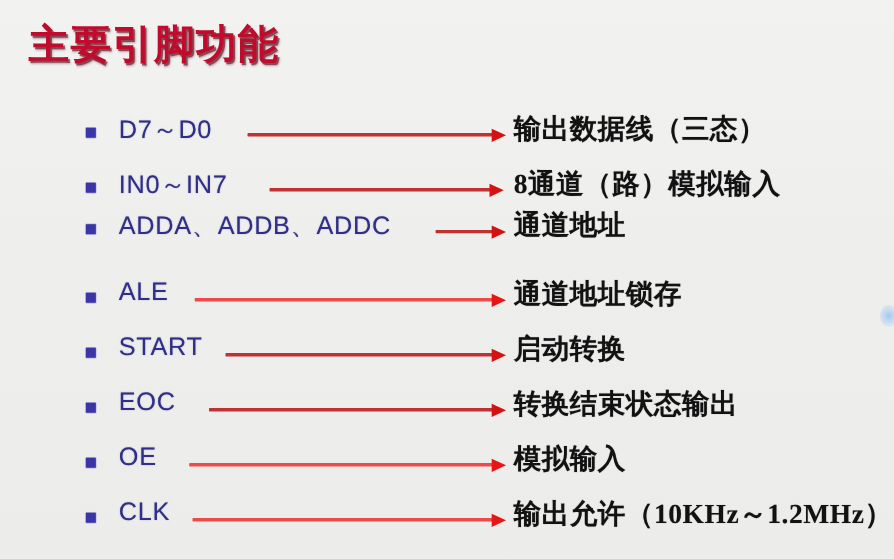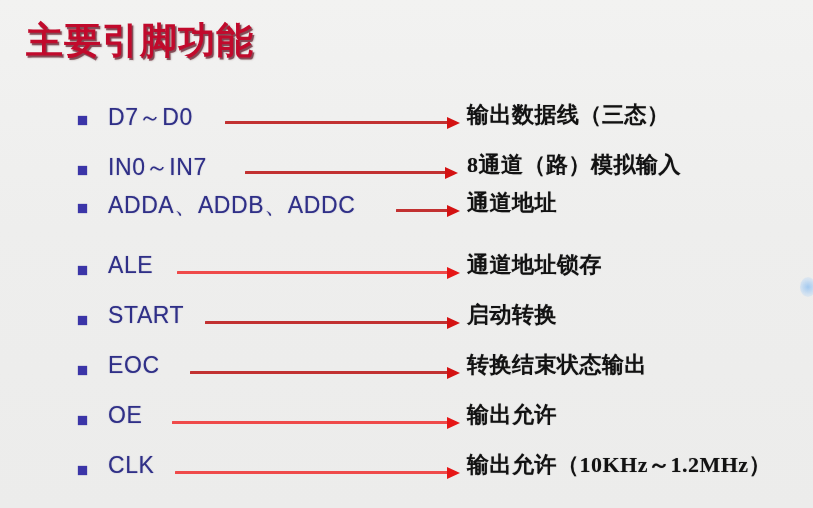--- a/index.html
+++ b/index.html
@@ -95,21 +95,21 @@
   }
   .arrow.light .shaft { background: #ef4a4a; height: 2.5px; }
   .arrow.light .head  { border-left-color: #e61616; }
 
   
   .desc {
     position: absolute;
     left: 467px;
     top: 0px;
     font-family: "Liberation Serif", "DejaVu Serif", serif;
-    font-size: 22px;
+    font-size: 25px;
     font-weight: bold;
     color: #121212;
     white-space: nowrap;
     letter-spacing: .5px;
     text-shadow: 0 0 1px rgba(0,0,0,.35);
   }
 
   
   #edge-artifact {
     position: absolute;
@@ -184,21 +184,21 @@
         </div>
         <div class="desc">转换结束状态输出</div>
       </div>
       <div class="row" style="top: 400px;">
         <div class="bullet"></div>
         <div class="pin-label">OE</div>
         <div class="arrow light" style="left: 172px; width: 288px;">
           <div class="shaft" style="width: 277px;"></div>
           <div class="head" style="left: 275px;"></div>
         </div>
-        <div class="desc">输出允许</div>
+        <div class="desc">模拟输入</div>
       </div>
       <div class="row" style="top: 450px;">
         <div class="bullet"></div>
         <div class="pin-label">CLK</div>
         <div class="arrow light" style="left: 175px; width: 285px;">
           <div class="shaft" style="width: 274px;"></div>
           <div class="head" style="left: 272px;"></div>
         </div>
         <div class="desc">输出允许（10KHz～1.2MHz）</div>
       </div>

